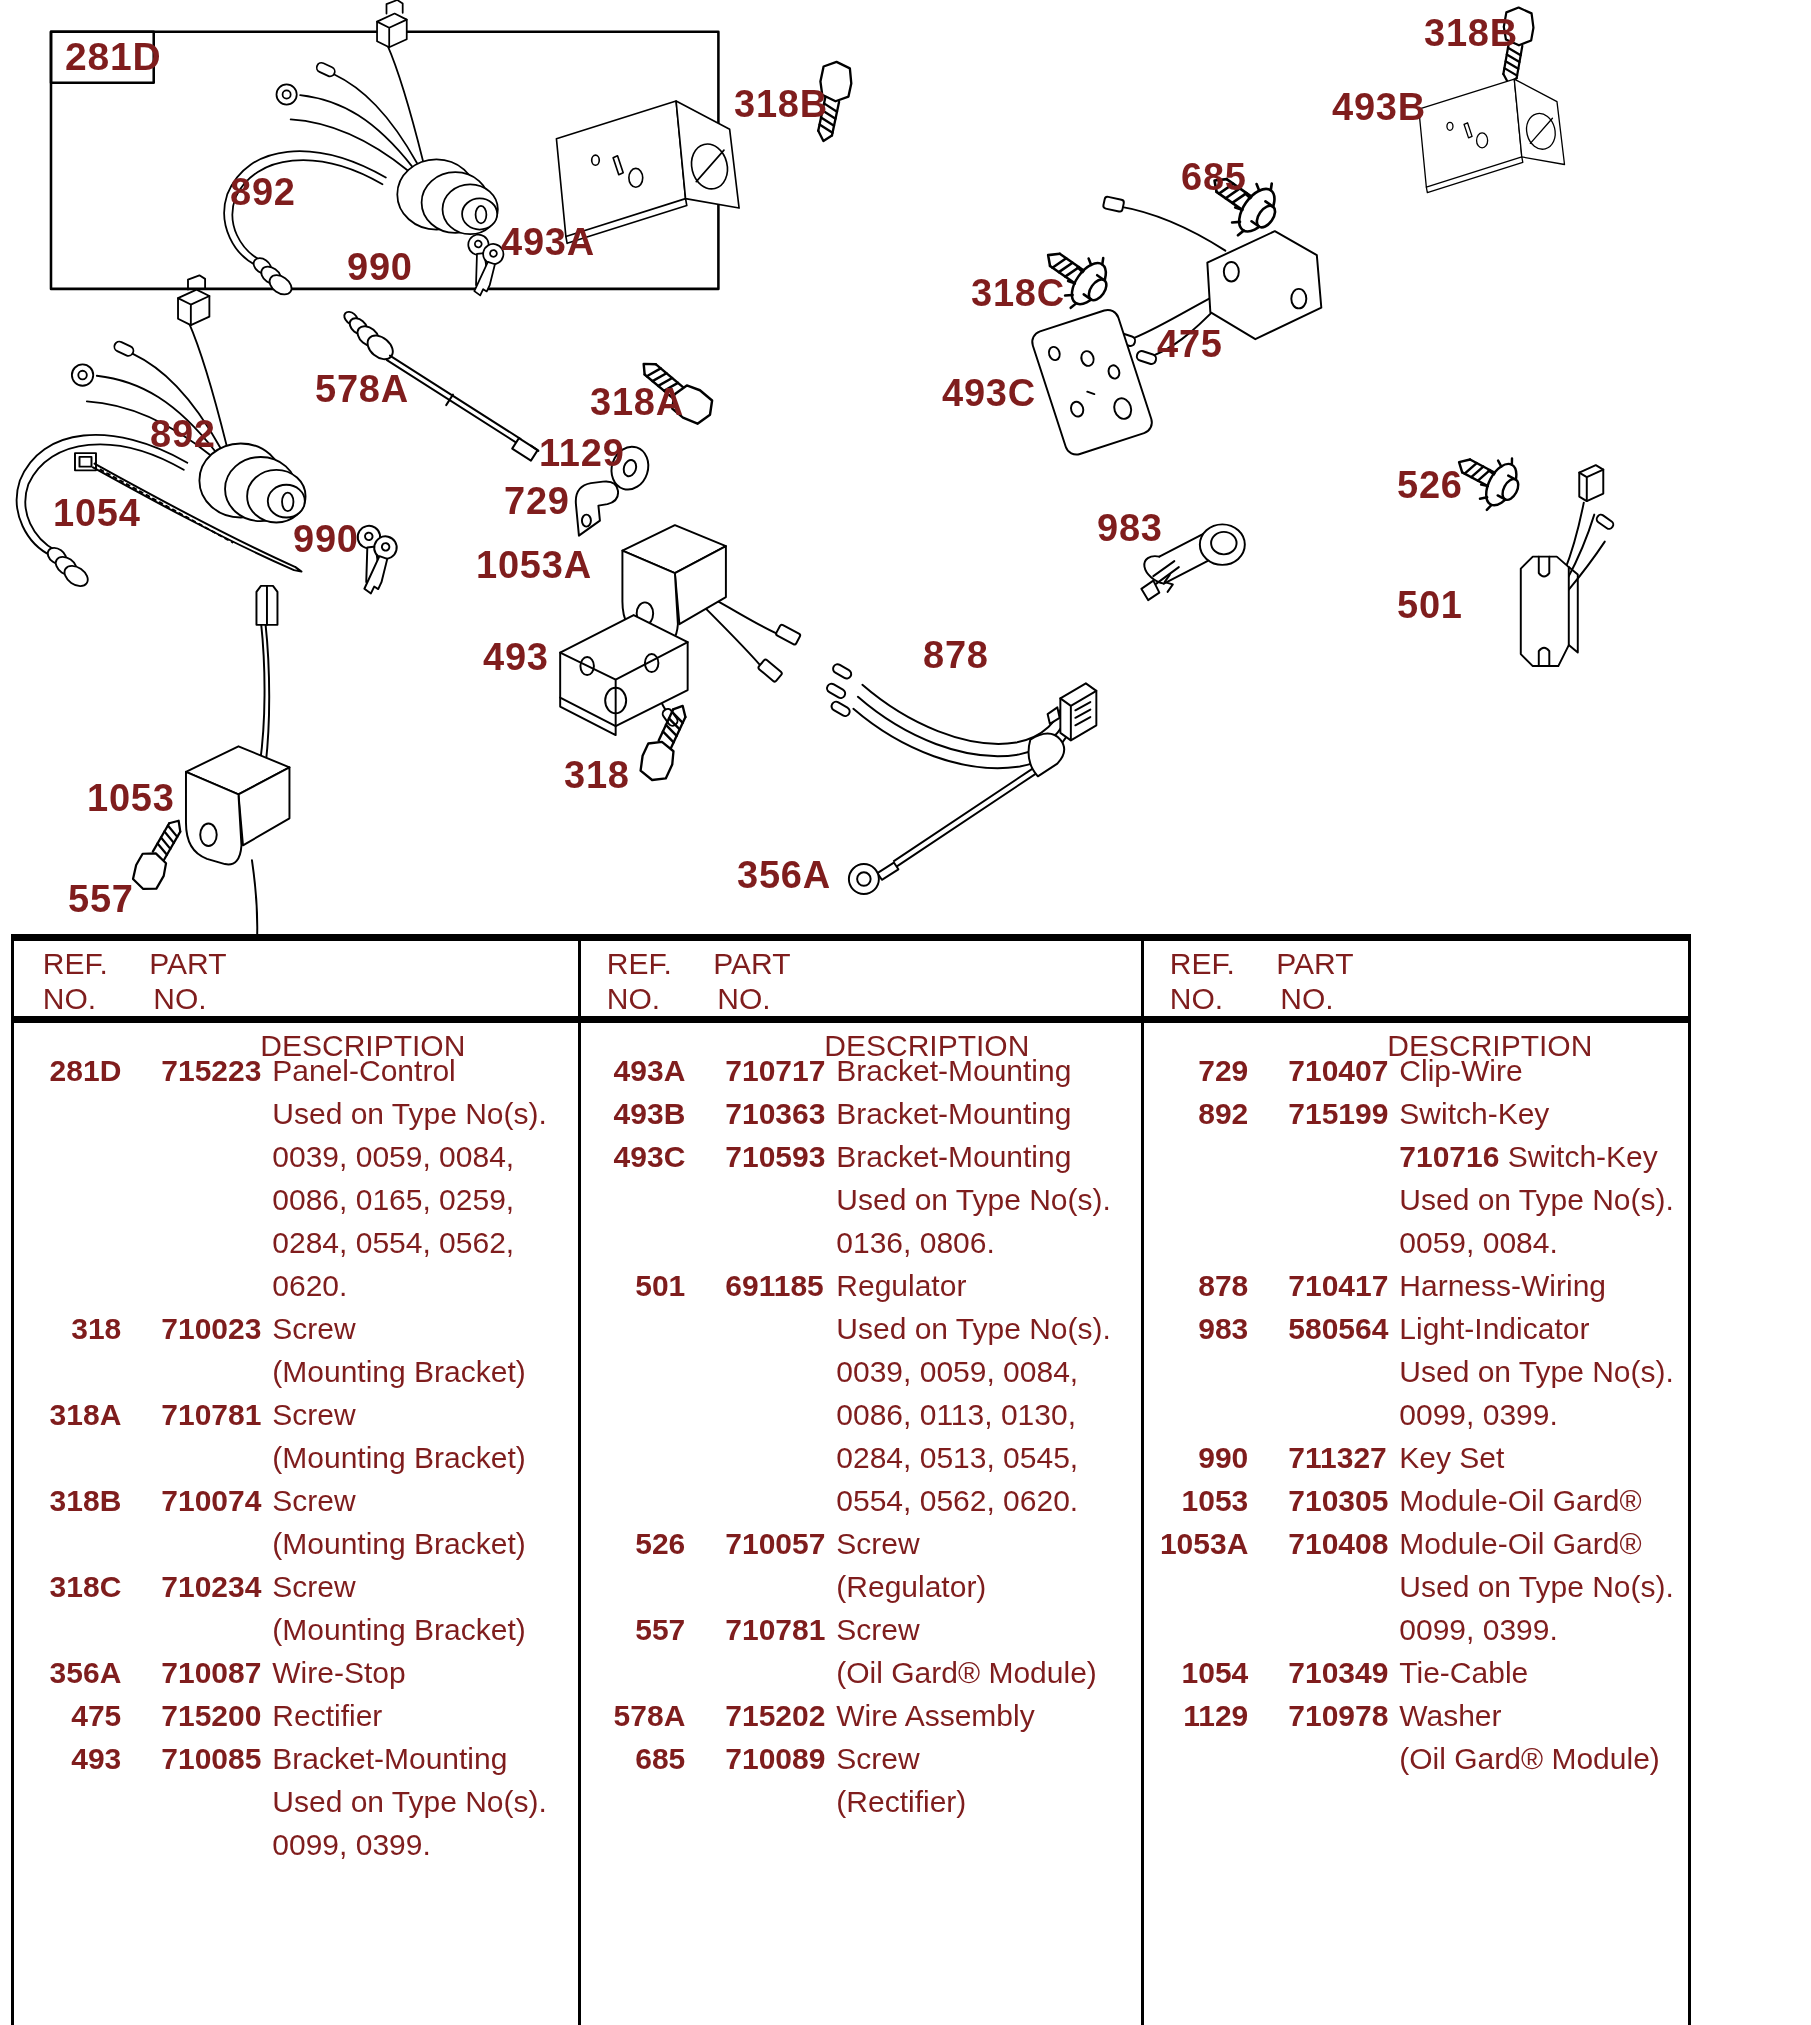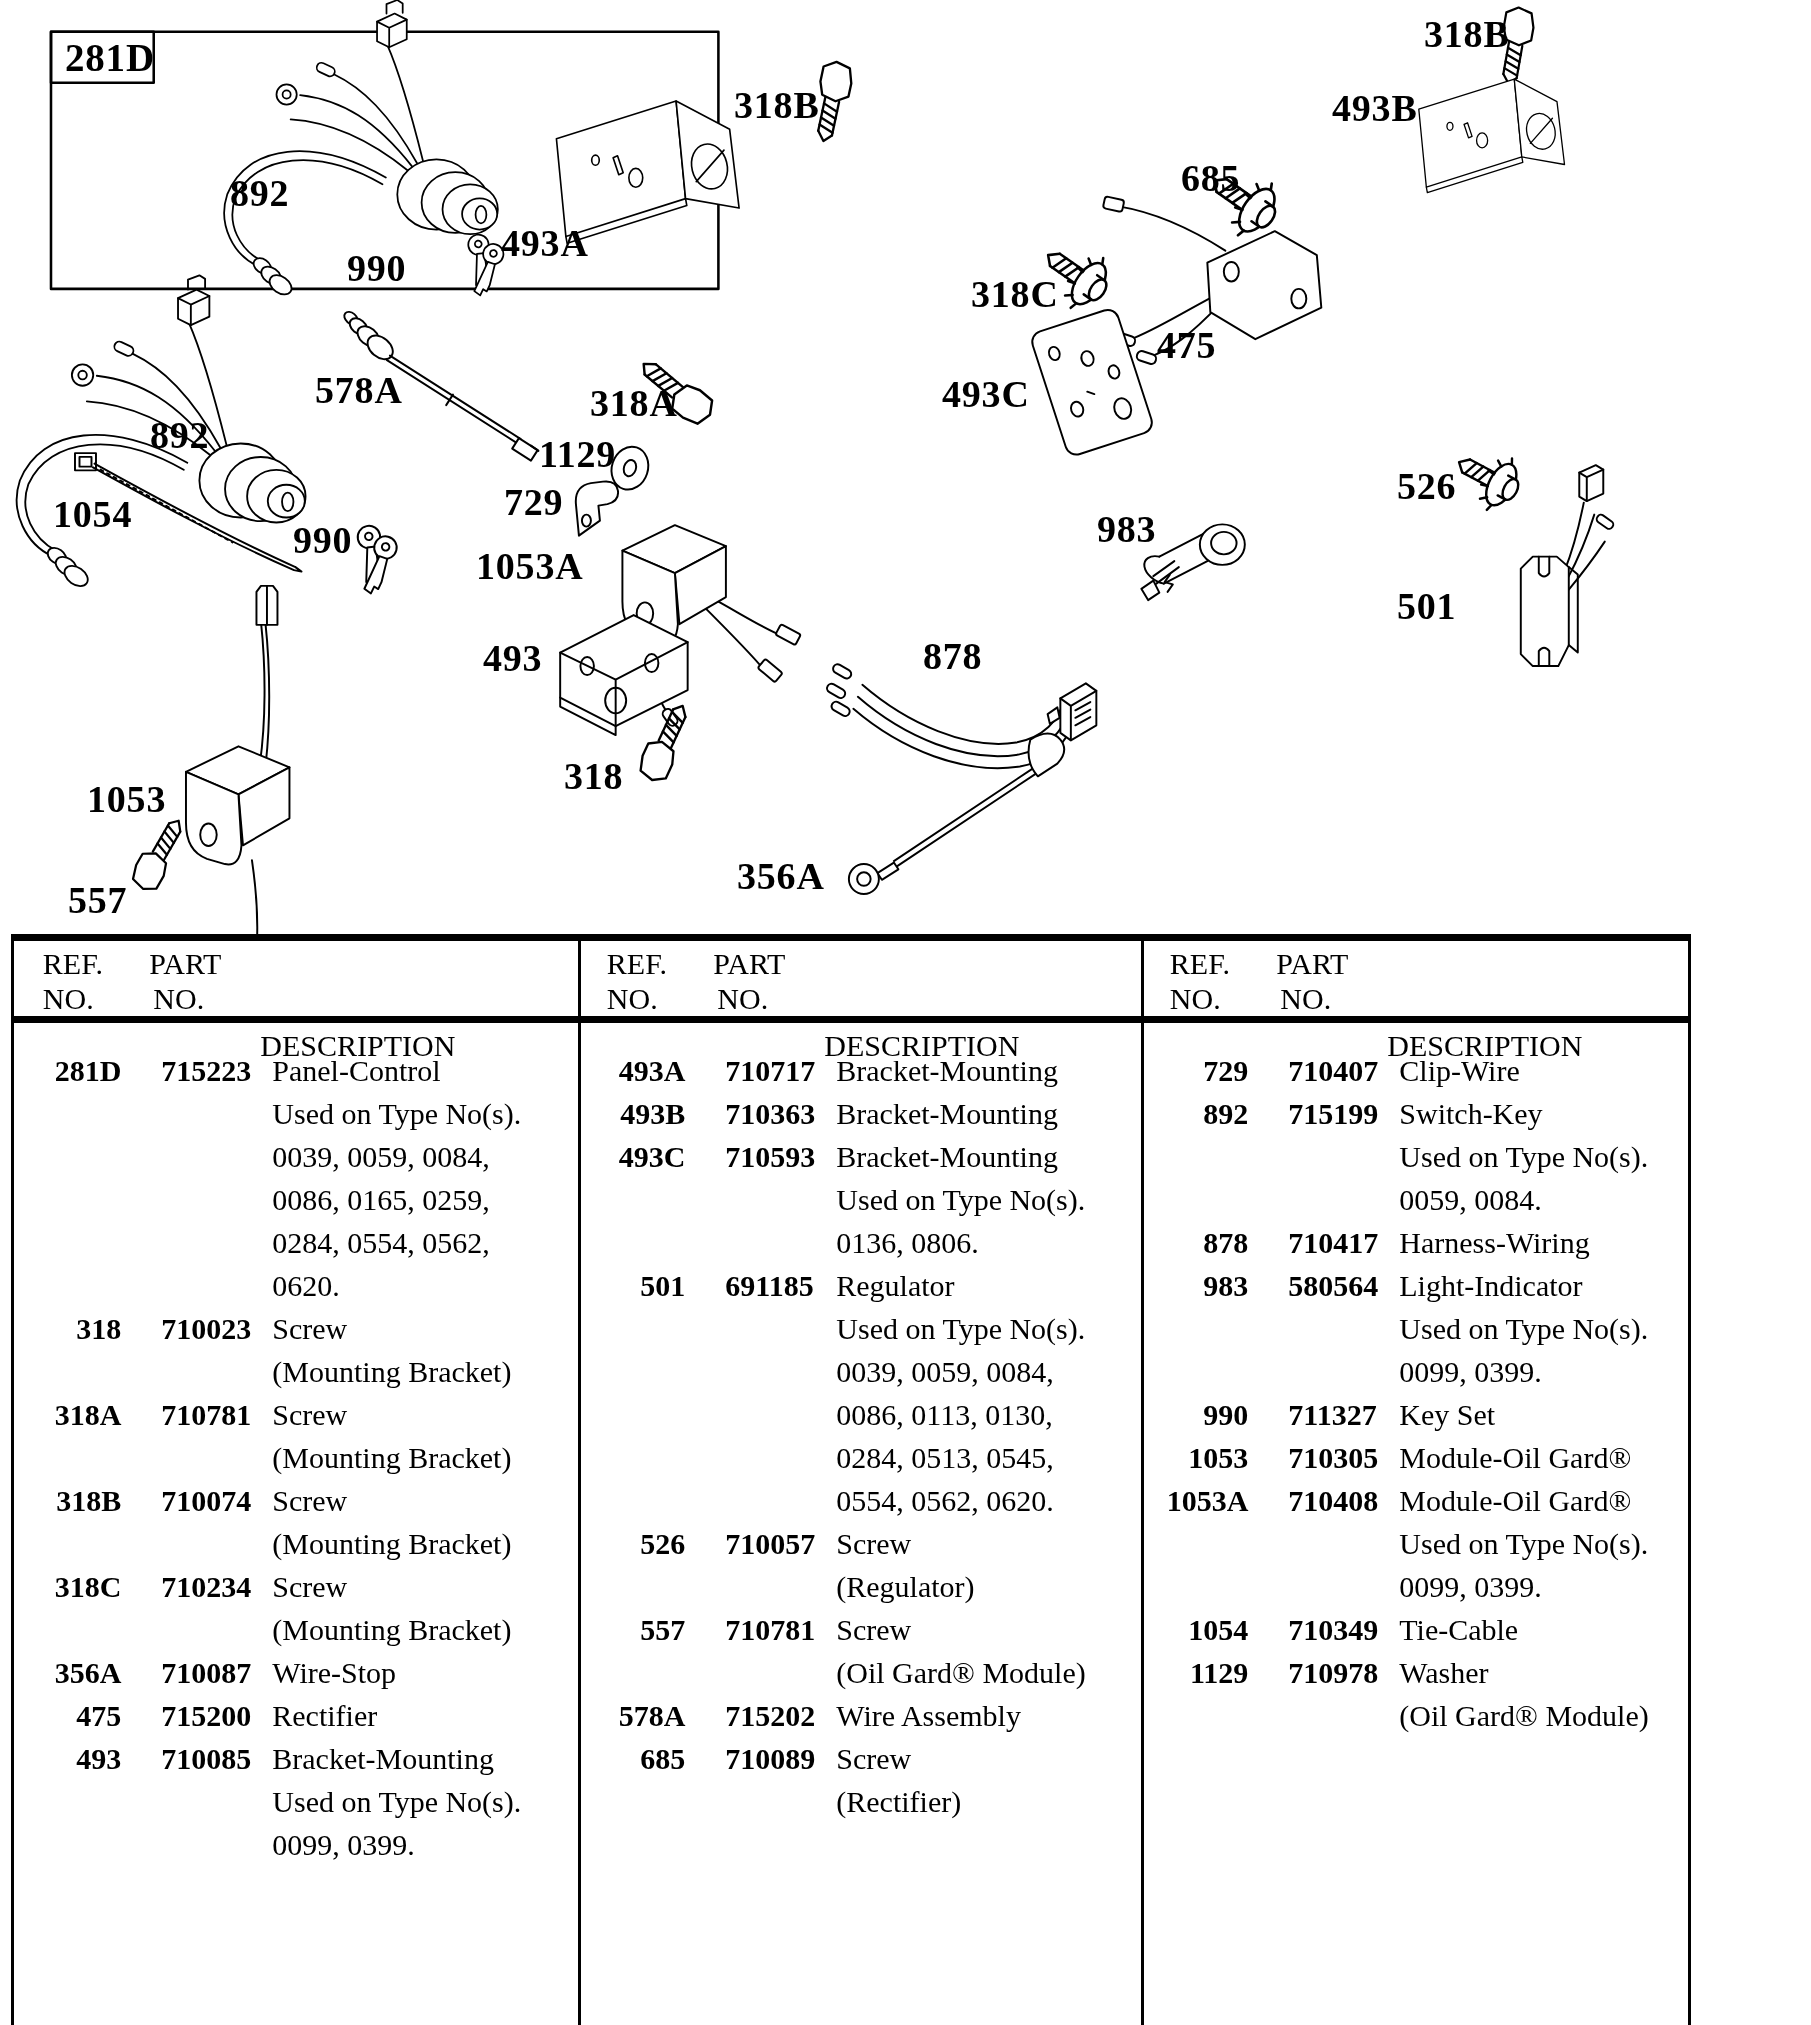--- a/index.html
+++ b/index.html
@@ -1,17 +1,17 @@
 <!DOCTYPE html>
 <html style="font-size:12px"><head>
 <meta charset="utf-8">
 <style>
   html,body{margin:0;padding:0;background:#fff;}
   .page{position:relative;width:1811px;height:2025px;background:#ffffff;
-        font-family:Liberation Serif, serif;color:#000000;overflow:hidden;}
+        font-family:Liberation Sans, sans-serif;color:#7f1d1d;overflow:hidden;}
   svg{position:absolute;left:0;top:0;}
   svg path,svg ellipse,svg circle,svg rect,svg polygon{stroke:#000;stroke-width:2.6;fill:none;
         stroke-linecap:round;stroke-linejoin:round;}
   svg .solid{fill:#ffffff;}
   svg .thick{stroke-width:3.4;}
   .diagram-label{position:absolute;font-weight:bold;font-size:38px;letter-spacing:0.8px;white-space:nowrap;}
   
   .parts-table{position:absolute;left:11.3px;top:934px;width:1674px;height:1091px;
                border-top:7.5px solid #000;border-left:3px solid #000;border-right:3px solid #000;}
   .header-rule{position:absolute;left:0;right:0;top:75px;height:6.8px;background:#000;}
@@ -513,20 +513,23 @@
             <span class="ref">729</span>
             <span class="part">710407</span>
             <span class="desc"><span>Clip-Wire</span></span>
           </div>
           <div class="trow">
             <span class="ref">892</span>
             <span class="part">715199</span>
             <span class="desc"><span>Switch-Key</span></span>
           </div>
           <div class="trow">
+            <span class="desc"><span class="b">710716 </span><span>Switch-Key</span></span>
+          </div>
+          <div class="trow">
             <span class="desc"><span>Used on Type No(s).</span></span>
           </div>
           <div class="trow">
             <span class="desc"><span>0059, 0084.</span></span>
           </div>
           <div class="trow">
             <span class="ref">878</span>
             <span class="part">710417</span>
             <span class="desc"><span>Harness-Wiring</span></span>
           </div>

